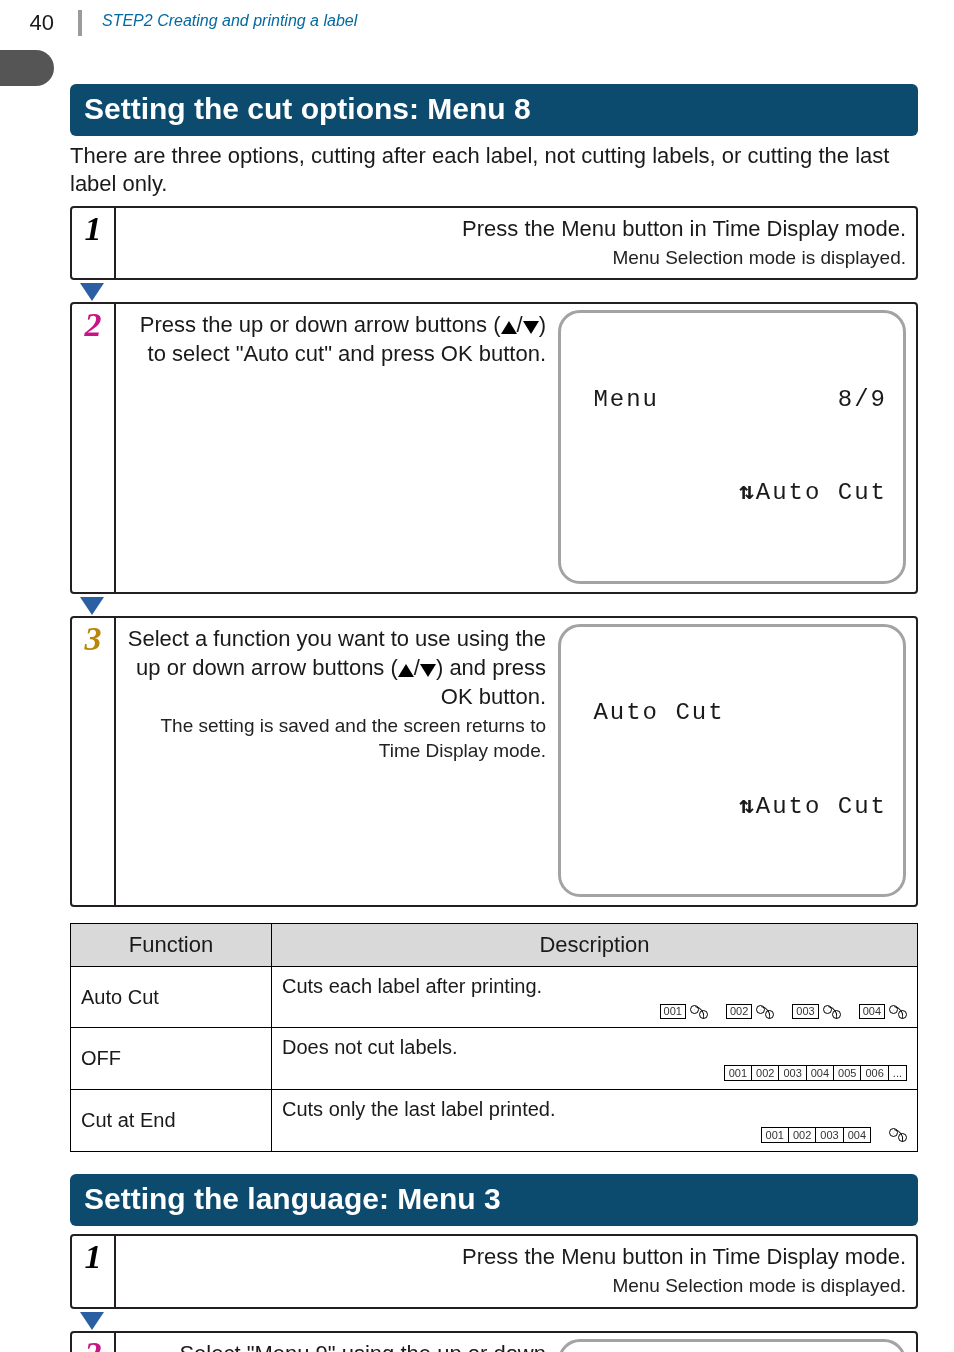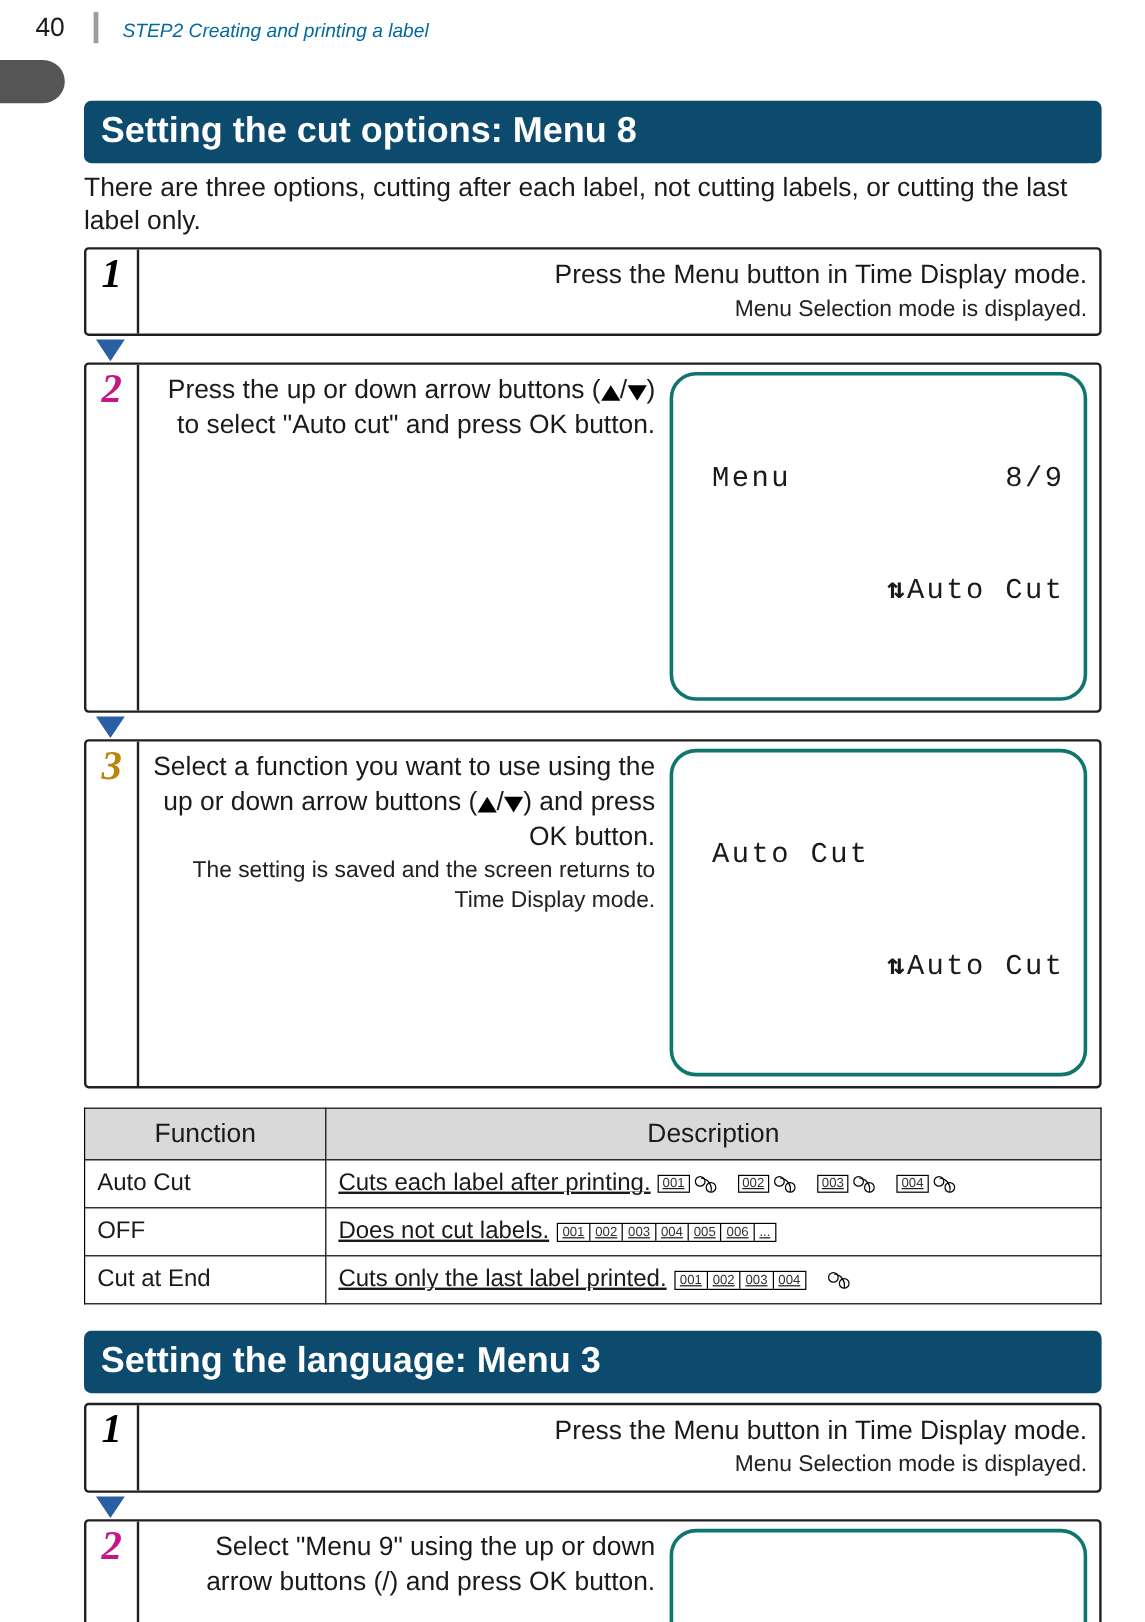--- a/index.html
+++ b/index.html
@@ -5,21 +5,21 @@
   :root{
     --page-w:954px; --page-h:1352px;
     --ink:#1a1a1a; --border:#231f20; --muted:#4a4a4a;
     --thead:#d9d9d9;
   }
   html,body{margin:0;padding:0;background:#fff;color:var(--ink);
     font-family:Arial,"Helvetica Neue",Helvetica,sans-serif;}
   .page{width:var(--page-w);height:var(--page-h);position:relative;box-sizing:border-box;}
 
   
-  .header{position:absolute;left:0;top:10px;right:0;display:flex;align-items:flex-end;gap:14px;}
+  .header{position:absolute;left:0;top:10px;right:0;display:flex;align-items:flex-start;gap:14px;}
   .pgnum{font-size:22px;width:54px;text-align:right;padding-right:4px;}
   .vrule{width:4px;background:#9b9b9b;margin:0 6px;align-self:stretch;}
   .crumb{font-size:16px;color:#0369a1;padding-top:2px;font-style:italic;}
 
   
   .sidetab{position:absolute;left:0;top:50px;width:54px;height:36px;
     background:#555;border-top-right-radius:18px;border-bottom-right-radius:18px;}
 
   
   .content{position:absolute;left:70px;right:36px;top:84px;}
@@ -38,36 +38,36 @@
   .n1{color:#000;} .n2{color:#c71585;} .n3{color:#b8860b;}
   .stepbody{flex:1;display:flex;gap:12px;padding:6px 10px 8px 8px;align-items:flex-start;text-align:right;}
   .steptext{flex:1;font-size:22px;line-height:1.32;}
   .steptext .sub{font-size:19px;color:#222;margin-top:2px;}
   .tri{display:inline-block;vertical-align:-2px;}
   .tri-up{width:0;height:0;border-left:8px solid transparent;border-right:8px solid transparent;border-bottom:13px solid #000;}
   .tri-dn{width:0;height:0;border-left:8px solid transparent;border-right:8px solid transparent;border-top:13px solid #000;}
   .tri-sep-dn{width:0;height:0;border-left:12px solid transparent;border-right:12px solid transparent;border-top:18px solid #2a5fa3;margin:4px 0 2px 10px;}
 
   
-  .lcd{border:3px solid #0f766e;border-radius:22px;padding:8px 16px 10px;
+  .lcd{border:3px solid #a3a3a3;border-radius:22px;padding:8px 16px 10px;
     font-family:"Courier New",Courier,monospace;font-size:24px;letter-spacing:2px;
     min-width:310px;max-width:340px;line-height:1.3;white-space:pre;}
   .lcd .row{display:flex;justify-content:space-between;}
   .udarrow{font-weight:700;}
 
   
   .sep{height:22px;display:flex;align-items:center;}
 
   
   table.func{width:100%;border-collapse:collapse;margin-top:16px;}
   table.func th,table.func td{border:1.5px solid #000;padding:8px 10px;font-size:20px;vertical-align:middle;}
   table.func th{background:var(--thead);font-weight:400;text-align:center;font-size:22px;}
   table.func td.name{width:180px;}
-  .desc-wrap{display:flex;flex-direction:row;gap:6px;text-decoration:underline;}
-  .glyphrow{display:flex;justify-content:center;gap:18px;align-items:center;color:#333;}
+  .desc-wrap{display:flex;flex-direction:column;gap:6px;}
+  .glyphrow{display:flex;justify-content:flex-end;gap:18px;align-items:center;color:#333;}
   .roll{display:inline-flex;align-items:center;gap:4px;}
   .roll .lab{border:1.5px solid #000;font-size:11px;padding:1px 3px;line-height:1;font-family:Arial;}
   .spool{width:18px;height:14px;position:relative;}
   .spool::before{content:"";position:absolute;left:0;top:0;width:7px;height:7px;border:1.5px solid #000;border-radius:50%;}
   .spool::after{content:"";position:absolute;right:0;bottom:0;width:7px;height:7px;border:1.5px solid #000;border-radius:50%;}
   .spool .curve{position:absolute;left:4px;top:2px;width:10px;height:10px;border-top:1.5px solid #000;border-right:1.5px solid #000;border-radius:0 10px 0 0;transform:rotate(10deg);}
   .strip{display:flex;border:1.5px solid #000;}
   .strip span{font-size:11px;padding:1px 4px;border-right:1.5px solid #000;}
   .strip span:last-child{border-right:none;}
 

